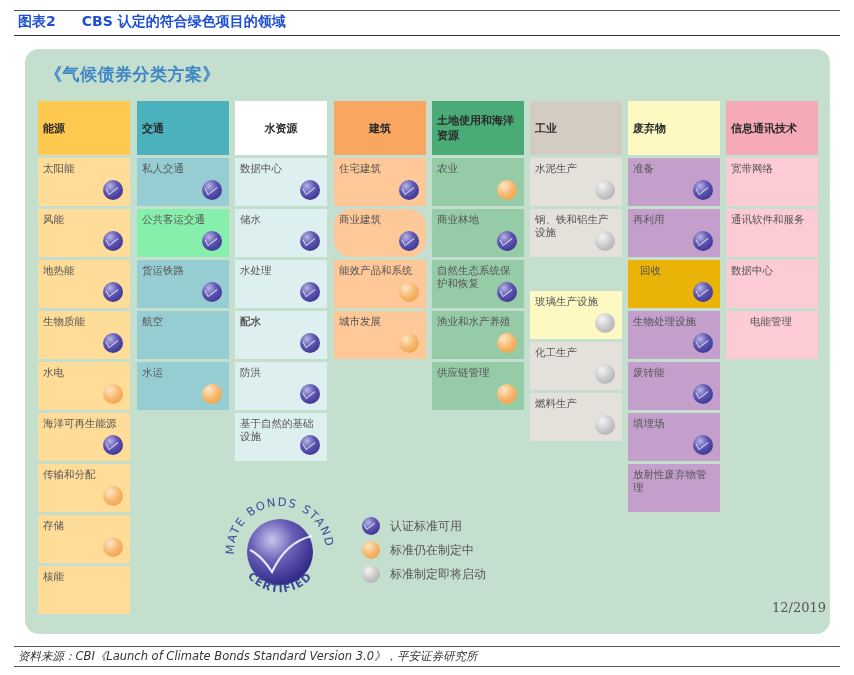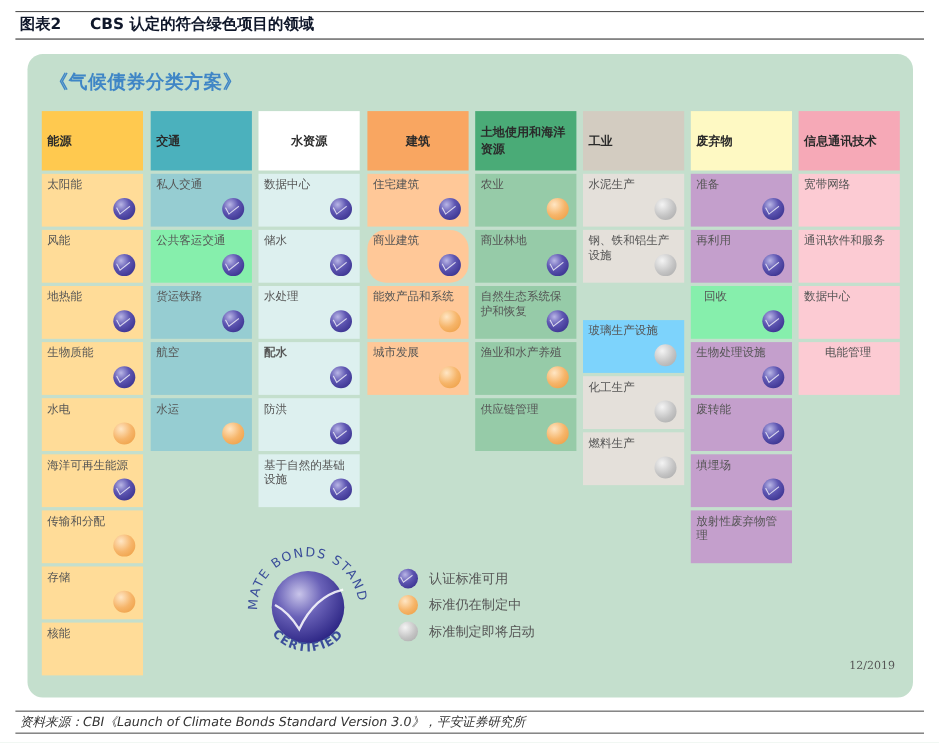--- a/index.html
+++ b/index.html
@@ -1,38 +1,38 @@
 <!DOCTYPE html>
 <html><head>
 <meta charset="utf-8">
 <style>
   html, body { margin:0; padding:0; background:#ffffff; }
   body { width:854px; height:675px; position:relative; overflow:hidden; font-family:"DejaVu Sans", sans-serif; }
   .fig-title-bar { position:absolute; left:14px; top:10px; width:826px; height:24px; border-top:1px solid #555; border-bottom:1.5px solid #333; }
-  .fig-title { position:absolute; left:4px; top:2px; font-size:14px; font-weight:bold; color:#0f172a; white-space:nowrap; }
+  .fig-title { position:absolute; left:4px; top:2px; font-size:14px; font-weight:bold; color:#1d4ed8; white-space:nowrap; }
   .fig-title .num { margin-right:26px; }
   .panel { position:absolute; left:25px; top:49px; width:805px; height:585px; background:#c4dfcd; border-radius:14px; }
   .panel-title { position:absolute; left:45px; top:63px; font-size:17px; font-weight:bold; color:#3f86c6; letter-spacing:0.5px; white-space:nowrap; }
   .col { position:absolute; top:101px; width:92px; }
   .col-header { height:54px; display:flex; align-items:center; padding:0 5px; box-sizing:border-box; font-size:11px; font-weight:bold; color:#2a2a2a; line-height:15px; }
   .col-header.center { justify-content:center; }
   .cell { position:relative; height:48px; margin-top:3px; padding:4px 5px; box-sizing:border-box; font-family:"DejaVu Serif", serif; font-size:10.5px; color:#555; line-height:13px; }
   .cell:first-of-type { margin-top:3px; }
   .dot { position:absolute; right:7px; bottom:6px; width:20px; height:20px; border-radius:50%; }
   .dot.purple { background:radial-gradient(circle at 35% 30%, #b9b6e6 0%, #5e56b2 40%, #2c2482 100%); }
   .dot.purple::after { content:""; position:absolute; left:3px; top:5px; width:11px; height:6px; border-left:1.5px solid rgba(255,255,255,0.75); border-bottom:1.5px solid rgba(255,255,255,0.75); transform:rotate(-38deg) skewX(-10deg); }
   .dot.orange { background:radial-gradient(circle at 35% 30%, #ffe6c4 0%, #f6b56a 50%, #ec9a3c 100%); }
   .dot.gray { background:radial-gradient(circle at 35% 30%, #f4f4f4 0%, #c4c4c4 55%, #a6a6a6 100%); }
   .badge { position:absolute; left:220px; top:490px; width:120px; height:120px; }
   .legend { position:absolute; left:362px; top:514px; }
   .legend-item { position:relative; height:24px; display:flex; align-items:center; }
   .legend-item .dot { position:relative; right:auto; bottom:auto; margin-right:10px; width:18px; height:18px; }
   .legend-item .dot.purple::after { left:2px; top:4px; width:10px; height:5px; }
   .legend-label { font-family:"DejaVu Serif", serif; font-size:12px; color:#555; }
-  .date { position:absolute; left:772px; top:600px; font-family:"DejaVu Serif", serif; font-size:10px; color:#555; }
+  .date { position:absolute; left:772px; top:600px; font-family:"DejaVu Serif", serif; font-size:13px; color:#555; }
   .source-bar { position:absolute; left:14px; top:646px; width:826px; height:19px; border-top:1.5px solid #555; border-bottom:1.5px solid #555; }
   .source { position:absolute; left:4px; top:2px; font-size:11.5px; font-style:italic; color:#333; white-space:nowrap; }
 </style>
 </head>
 <body>
 
 <div class="fig-title-bar">
   <div class="fig-title"><span class="num">图表2</span><span>CBS 认定的符合绿色项目的领域</span></div>
 </div>
 
@@ -172,21 +172,21 @@
     <div class="col" style="left: 530px;">
       <div class="col-header" style="background: rgb(211, 204, 193);">工业</div>
       <div class="cell" style="background: rgb(228, 224, 218);">
         <div style="padding-right: 2px;">水泥生产</div>
         <span class="dot gray"></span>
       </div>
       <div class="cell" style="background: rgb(228, 224, 218);">
         <div style="padding-right: 2px;">钢、铁和铝生产设施</div>
         <span class="dot gray"></span>
       </div>
-      <div class="cell" style="background: #7dd3fc; margin-top: 34px;">
+      <div class="cell" style="background: #fef9c3; margin-top: 34px;">
         <div style="padding-right: 2px;">玻璃生产设施</div>
         <span class="dot gray"></span>
       </div>
       <div class="cell" style="background: rgb(228, 224, 218);">
         <div style="padding-right: 2px;">化工生产</div>
         <span class="dot gray"></span>
       </div>
       <div class="cell" style="background: rgb(228, 224, 218);">
         <div style="padding-right: 2px;">燃料生产</div>
         <span class="dot gray"></span>
@@ -195,21 +195,21 @@
     <div class="col" style="left: 628px;">
       <div class="col-header" style="background: #fef9c3;">废弃物</div>
       <div class="cell" style="background: rgb(196, 159, 204);">
         <div style="padding-right: 2px;">准备</div>
         <span class="dot purple"></span>
       </div>
       <div class="cell" style="background: rgb(196, 159, 204);">
         <div style="padding-right: 2px;">再利用</div>
         <span class="dot purple"></span>
       </div>
-      <div class="cell" style="background: #86efac; padding-left: 12px;">
+      <div class="cell" style="background: #eab308; padding-left: 12px;">
         <div style="padding-right: 2px;">回收</div>
         <span class="dot purple"></span>
       </div>
       <div class="cell" style="background: rgb(196, 159, 204);">
         <div style="padding-right: 2px;">生物处理设施</div>
         <span class="dot purple"></span>
       </div>
       <div class="cell" style="background: rgb(196, 159, 204);">
         <div style="padding-right: 2px;">废转能</div>
         <span class="dot purple"></span>

